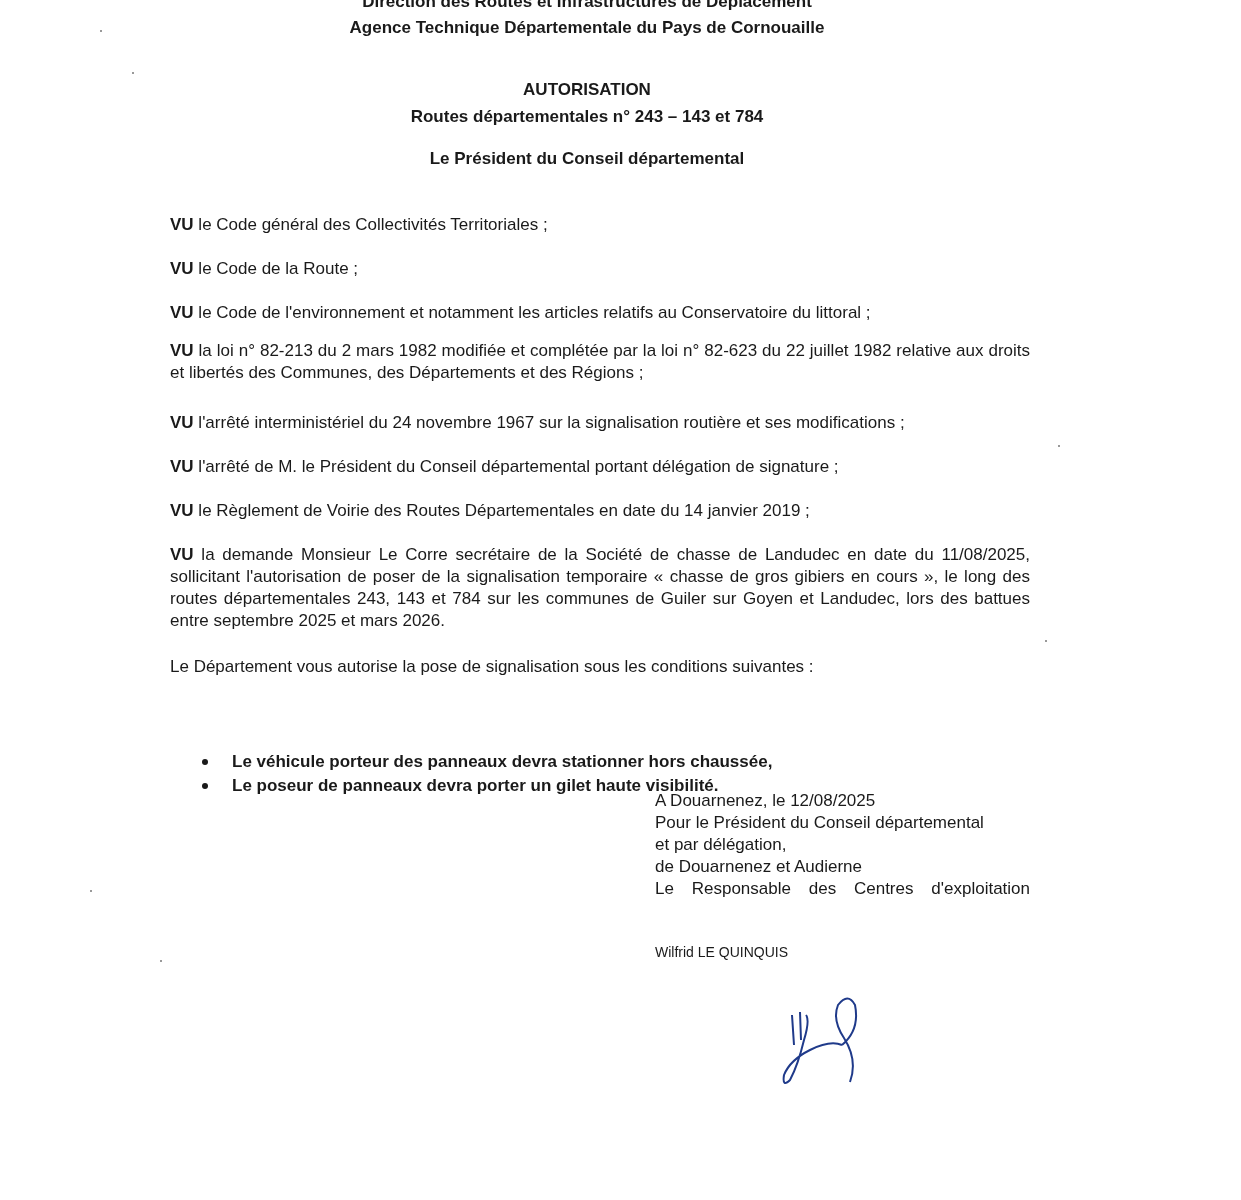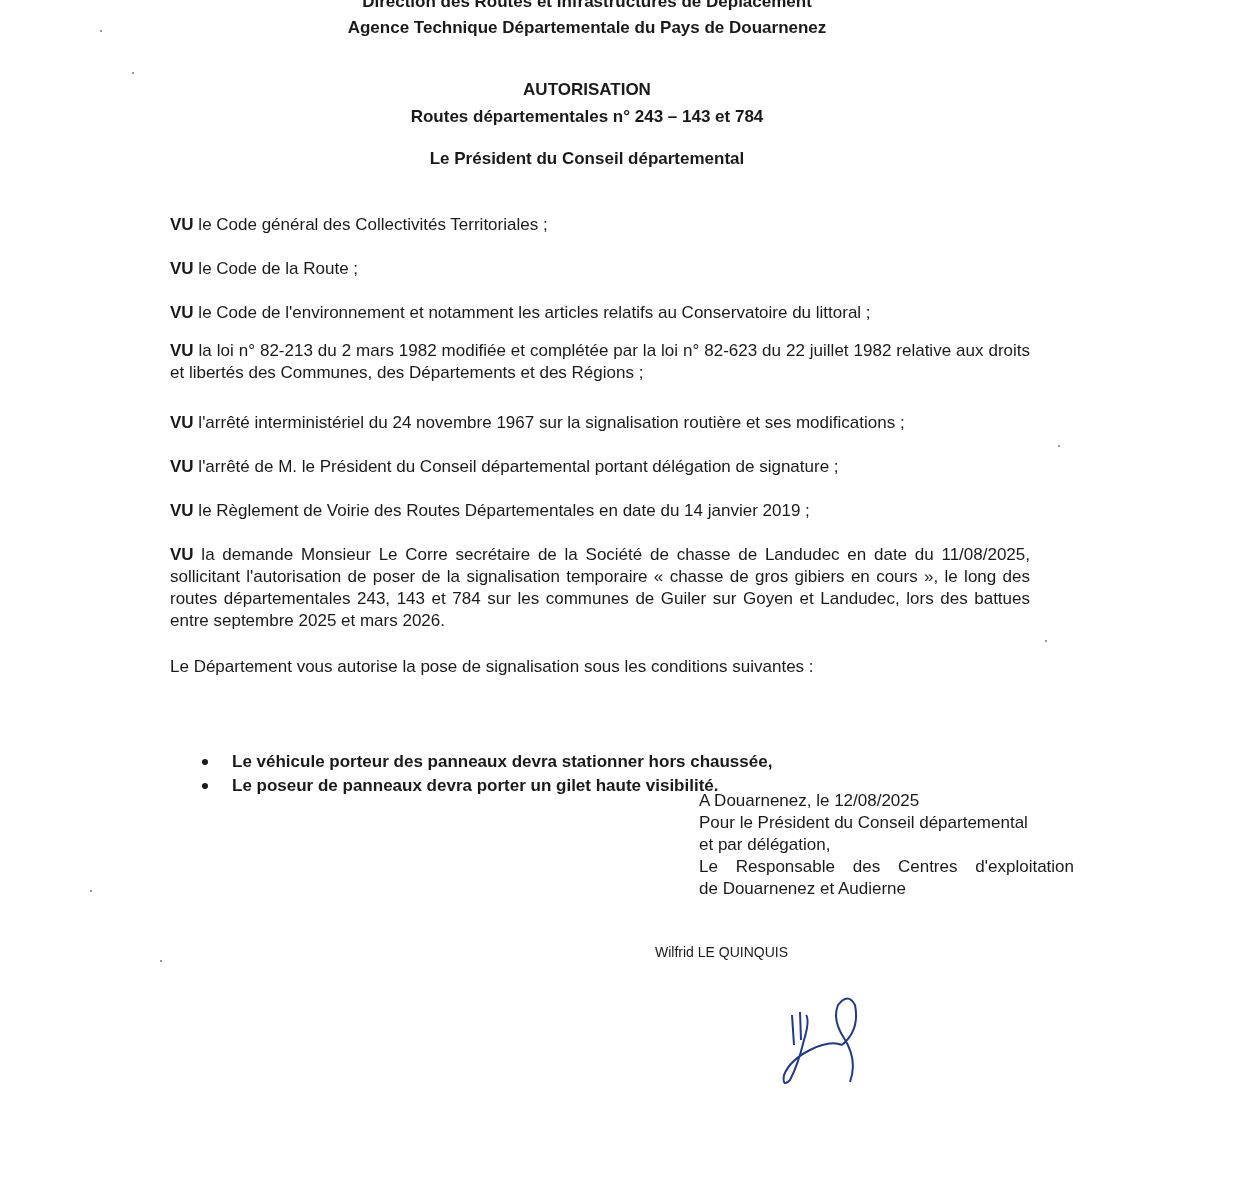--- a/index.html
+++ b/index.html
@@ -9,30 +9,30 @@
     .h1 { top: -8px; }
     .h2 { top: 18px; }
     .title { top: 80px; }
     .routes { top: 107px; }
     .president { top: 149px; }
     .para { position: absolute; left: 170px; width: 860px; font-size: 17px; line-height: 22px; text-align: justify; }
     .vu { font-weight: bold; }
     .bullets { position: absolute; left: 196px; top: 702px; font-size: 17px; font-weight: bold; line-height: 24px; margin-top: 48px; }
     .bullet-row { display: flex; align-items: center; }
     .dot { width: 6px; height: 6px; border-radius: 50%; background: #1a1a1a; margin-right: 24px; margin-left: 6px; }
-    .sig-block { position: absolute; left: 655px; top: 790px; font-size: 17px; line-height: 22px; width: 380px; margin-left: 44px; }
+    .sig-block { position: absolute; left: 655px; top: 790px; font-size: 17px; line-height: 22px; width: 380px; }
     .sig-name { position: absolute; left: 655px; top: 944px; font-size: 14px; }
     .signature { position: absolute; left: 770px; top: 990px; }
     .speck { position: absolute; width: 2px; height: 2px; background: #999; }
   </style>
 </head>
 <body>
 
 <div class="hdr h1">Direction des Routes et Infrastructures de Déplacement</div>
-<div class="hdr h2">Agence Technique Départementale du Pays de Douarnenez</div>
+<div class="hdr h2">Agence Technique Départementale du Pays de Cornouaille</div>
 <div class="hdr title">AUTORISATION</div>
 <div class="hdr routes">Routes départementales n° 243 – 143 et 784</div>
 <div class="hdr president">Le Président du Conseil départemental</div>
 
 <div class="para" style="top:214px"><span class="vu">VU</span><span> le Code général des Collectivités Territoriales ;</span></div>
 <div class="para" style="top:258px"><span class="vu">VU</span><span> le Code de la Route ;</span></div>
 <div class="para" style="top:302px"><span class="vu">VU</span><span> le Code de l'environnement et notamment les articles relatifs au Conservatoire du littoral ;</span></div>
 <div class="para" style="top:340px"><span class="vu">VU</span><span> la loi n° 82-213 du 2 mars 1982 modifiée et complétée par la loi n° 82-623 du 22 juillet 1982 relative aux droits et libertés des Communes, des Départements et des Régions ;</span></div>
 <div class="para" style="top:412px"><span class="vu">VU</span><span> l'arrêté interministériel du 24 novembre 1967 sur la signalisation routière et ses modifications ;</span></div>
 <div class="para" style="top:456px"><span class="vu">VU</span><span> l'arrêté de M.  le Président du Conseil départemental portant délégation de signature ;</span></div>
@@ -49,22 +49,22 @@
   <div class="bullet-row">
       <span class="dot"></span>
       <span>Le poseur de panneaux devra porter un gilet haute visibilité.</span>
     </div>
 </div>
 
 <div class="sig-block">
   <div>A Douarnenez, le 12/08/2025</div>
   <div>Pour le Président du Conseil départemental</div>
   <div>et par délégation,</div>
+  <div>de Douarnenez et Audierne</div>
   <div style="text-align:justify;text-align-last:justify;width:375px;">Le Responsable des Centres d'exploitation</div>
-  <div>de Douarnenez et Audierne</div>
 </div>
 <div class="sig-name">Wilfrid LE QUINQUIS</div>
 
 <svg class="signature" width="110" height="100" viewBox="0 0 110 100">
   <path d="M22 25 L24 55 M30 22 L31 50 M36 25 Q40 30 34 50 Q28 75 20 90 Q12 98 14 85 Q20 70 40 60 Q60 50 72 55" fill="none" stroke="#1f3a8a" stroke-width="2"></path>
   <path d="M72 55 Q90 40 85 15 Q78 2 68 15 Q62 30 74 48 Q88 70 80 92" fill="none" stroke="#1f3a8a" stroke-width="2"></path>
 </svg>
 
 <span class="speck" style="left:100px;top:30px"></span>
 <span class="speck" style="left:132px;top:72px"></span>

